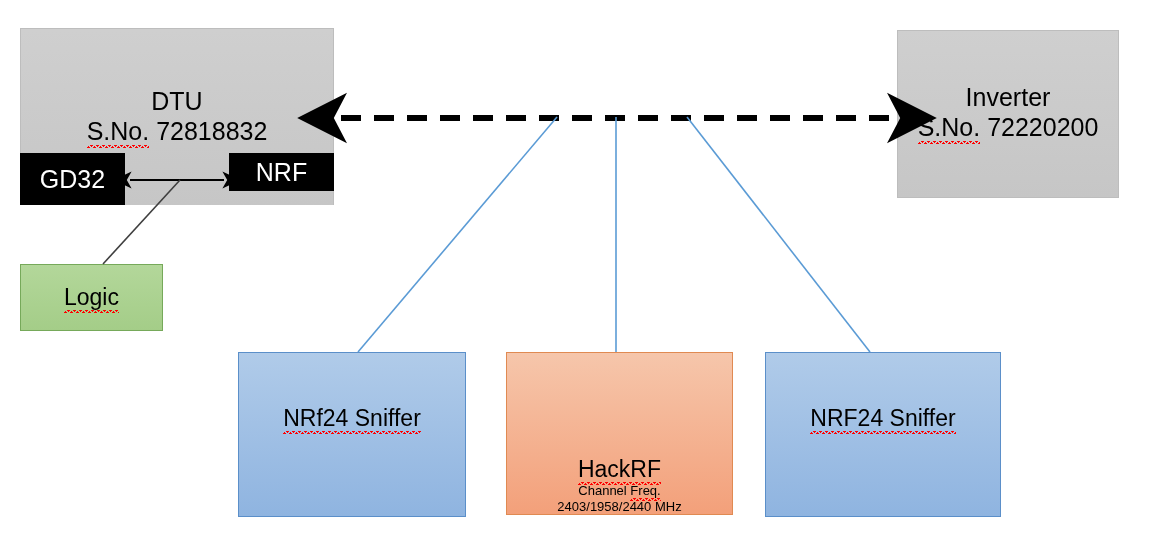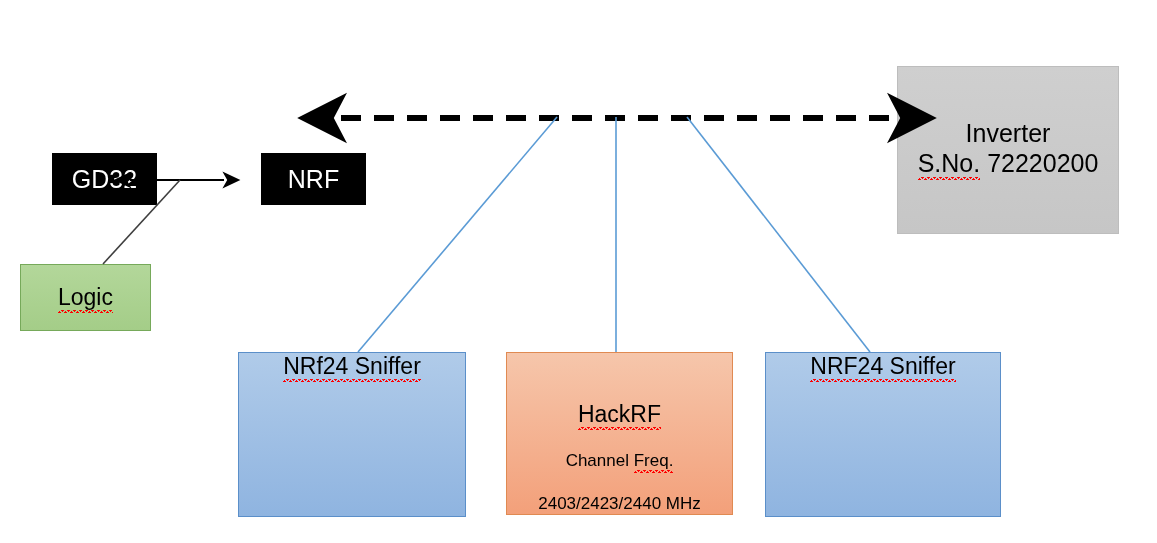--- a/index.html
+++ b/index.html
@@ -38,64 +38,63 @@
   #dtu-box {
     left: 20px; top: 28px; width: 314px; height: 177px;
     justify-content: flex-start;
     padding-top: 58px;
     border-bottom: none;
   }
   #inverter-box {
     left: 897px; top: 30px; width: 222px; height: 168px;
     justify-content: flex-start;
     padding-top: 52px;
-    margin-top: 36px;
   }
 
   
   .chip {
     position: absolute;
     box-sizing: border-box;
     background: #000000;
     color: #ffffff;
     display: flex;
     align-items: center;
     justify-content: center;
     font-size: 25px;
-    margin-left: 32px;
   }
   #gd32-chip { left: 20px; top: 153px; width: 105px; height: 52px; }
-  #nrf-chip  { left: 229px; top: 153px; width: 105px; height: 52px; }
+  #nrf-chip  { left: 229px; top: 153px; width: 105px; height: 38px; }
 
   
   #logic-box {
-    left: 20px; top: 264px; width: 131px; height: 67px;
+    left: 20px; top: 264px; width: 143px; height: 67px;
     background: linear-gradient(180deg, #b3d79a 0%, #a4cd88 100%);
     border: 1px solid #76a95a;
     font-size: 23px;
   }
 
   
   .sniffer {
     background: linear-gradient(180deg, #b0cbe9 0%, #8fb4e0 100%);
     border: 1px solid #5b8fc9;
     font-size: 23px;
     justify-content: flex-start;
+    padding-top: 52px;
   }
   #sniffer-left  { left: 238px; top: 352px; width: 228px; height: 165px; }
   #sniffer-right { left: 765px; top: 352px; width: 236px; height: 165px; }
   #hackrf-box {
     left: 506px; top: 352px; width: 227px; height: 163px;
     background: linear-gradient(180deg, #f6c6ab 0%, #f3a07a 100%);
     border: 1px solid #e08a52;
-    justify-content: space-between;
+    justify-content: flex-end;
     padding-top: 48px;
   }
   .t-lg { font-size: 23px; }
-  .t-md { font-size: 17px; }
+  .t-md { font-size: 13px; }
 
   
   .sq {
     position: relative;
     display: inline-block;
   }
   .sq::after {
     content: "";
     position: absolute;
     left: 0; right: 0; bottom: -2px;
@@ -112,20 +111,27 @@
     left: 0; top: 0;
     width: 1157px; height: 543px;
     pointer-events: none;
   }
 </style>
 </head>
 <body>
 
 <div id="canvas">
 
+  <div class="box device" id="dtu-box">
+    <div>DTU</div>
+    <div>
+      <span class="sq">S.No.</span>
+      <span>72818832</span>
+    </div>
+  </div>
 
   <div class="chip" id="gd32-chip">
     <span>GD32</span>
   </div>
   <div class="chip" id="nrf-chip">
     <span>NRF</span>
   </div>
 
   <div class="box device" id="inverter-box">
     <div>Inverter</div>
@@ -146,21 +152,21 @@
   </div>
 
   <div class="box" id="hackrf-box">
     <div class="t-lg">
       <span class="sq">HackRF</span>
     </div>
     <div class="t-md">
       <span>Channel</span>
       <span class="sq">Freq.</span>
     </div>
-    <div class="t-md">2403/2423/2440 MHz</div>
+    <div class="t-md">2403/1958/2440 MHz</div>
   </div>
 
   <div class="box sniffer" id="sniffer-right">
     <div>
       <span class="sq">NRF24 Sniffer</span>
     </div>
   </div>
 
   <svg class="overlay" viewBox="0 0 1157 543">
     <defs>

